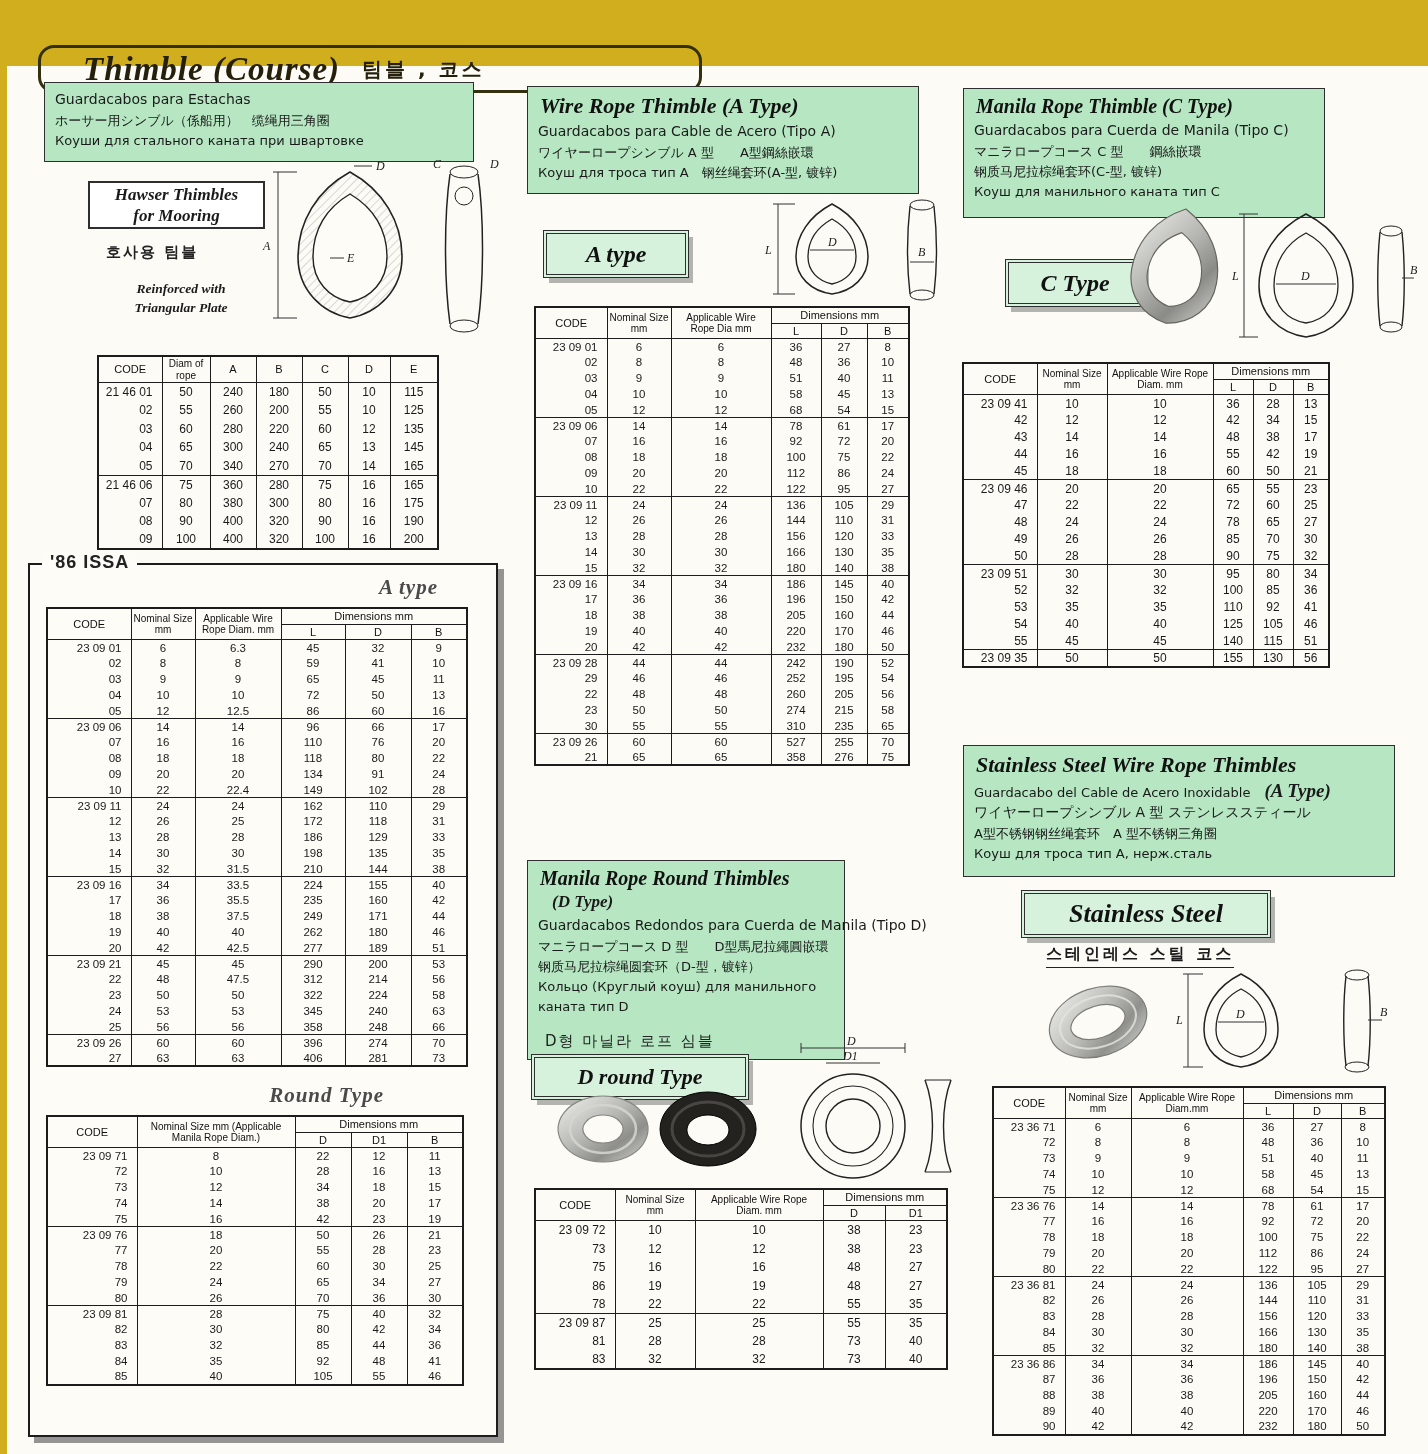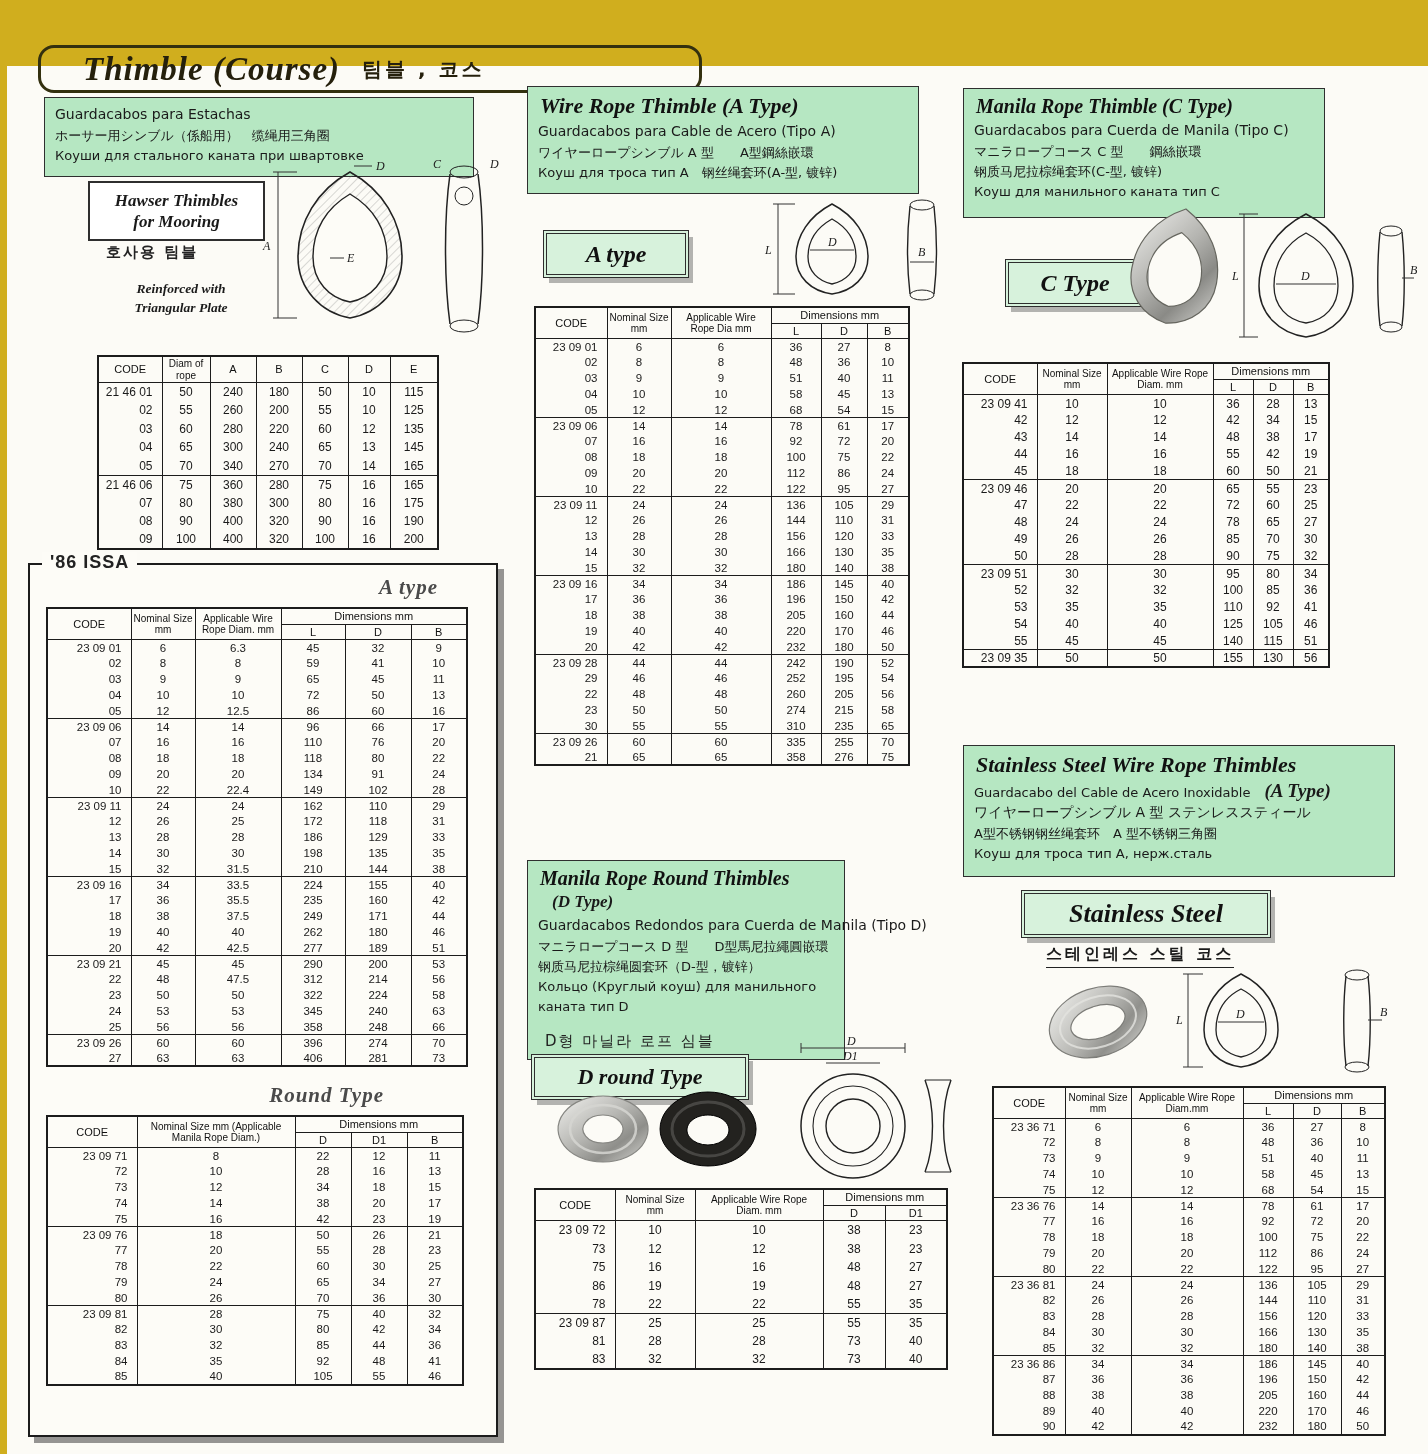--- a/index.html
+++ b/index.html
@@ -64,27 +64,27 @@
 
 <div class="page">
   <div class="band-top"></div>
   <div class="band-left"></div>
 
   <div class="title-box">
     <span class="title-text">Thimble (Course)</span>
     <span class="title-kr">팀블 , 코스</span>
   </div>
 
-  <div class="greenbox" style="left:44px; top:82px; width:430px; height:80px;margin-top:15px;">
+  <div class="greenbox" style="left:44px; top:82px; width:430px; height:80px;">
       <div class="info-line first">Guardacabos para Estachas</div>
       <div class="info-line">ホーサー用シンブル（係船用）　缆绳用三角圈</div>
       <div class="info-line">Коуши для стального каната при швартовке</div>
     </div>
 
-  <div class="wbox" style="left:88px; top:181px; width:177px; height:60px;">
+  <div class="wbox" style="left:88px; top:181px; width:177px; height:48px;">
     <span>Hawser Thimbles</span>
     <span>for Mooring</span>
   </div>
   <div class="plain-kr" style="left:106px; top:243px;">호사용 팀블</div>
   <div class="note" style="left:95px; top:280px; width:172px;">
     <div>Reinforced with</div>
     <div>Triangular Plate</div>
   </div>
 
   <svg class="abs" style="left:250px; top:158px;" width="256" height="192" viewBox="0 0 256 192">
@@ -850,21 +850,21 @@
             <td>55</td>
             <td>55</td>
             <td>310</td>
             <td>235</td>
             <td>65</td>
           </tr>
           <tr class="group-start">
             <td class="code-cell">23 09 26</td>
             <td>60</td>
             <td>60</td>
-            <td>335</td>
+            <td>527</td>
             <td>255</td>
             <td>70</td>
           </tr>
           <tr>
             <td class="code-cell">21</td>
             <td>65</td>
             <td>65</td>
             <td>358</td>
             <td>276</td>
             <td>75</td>

